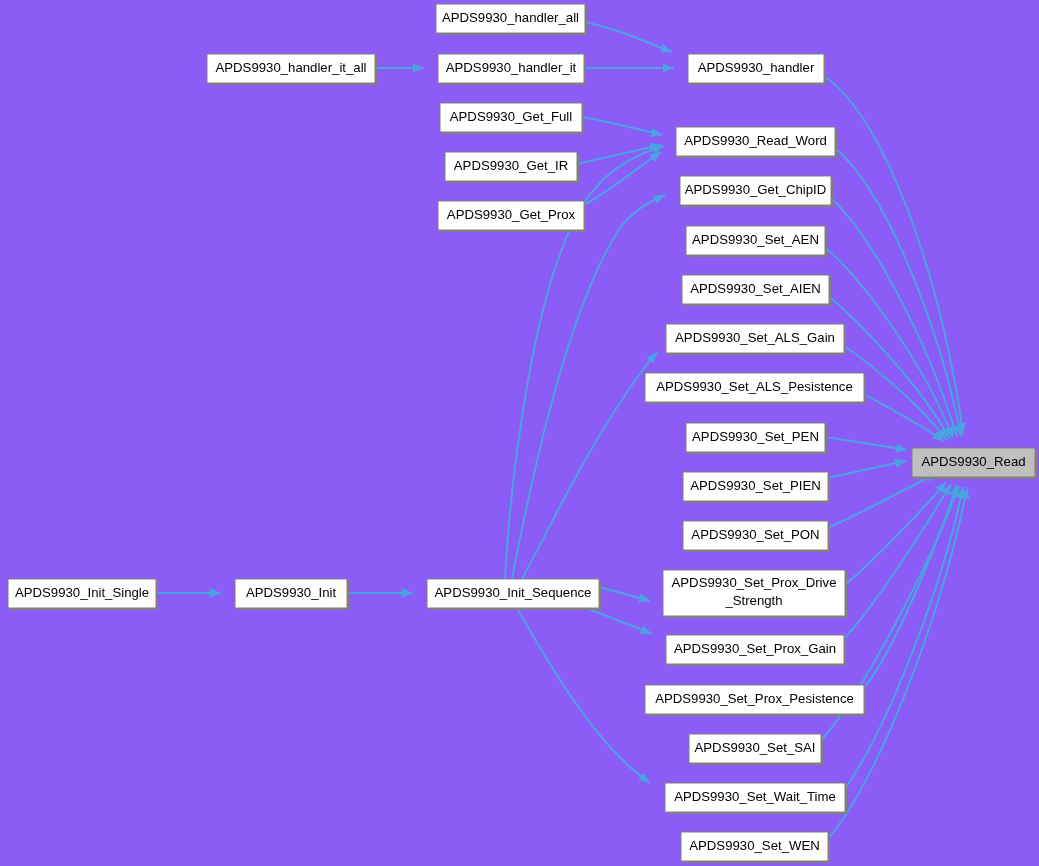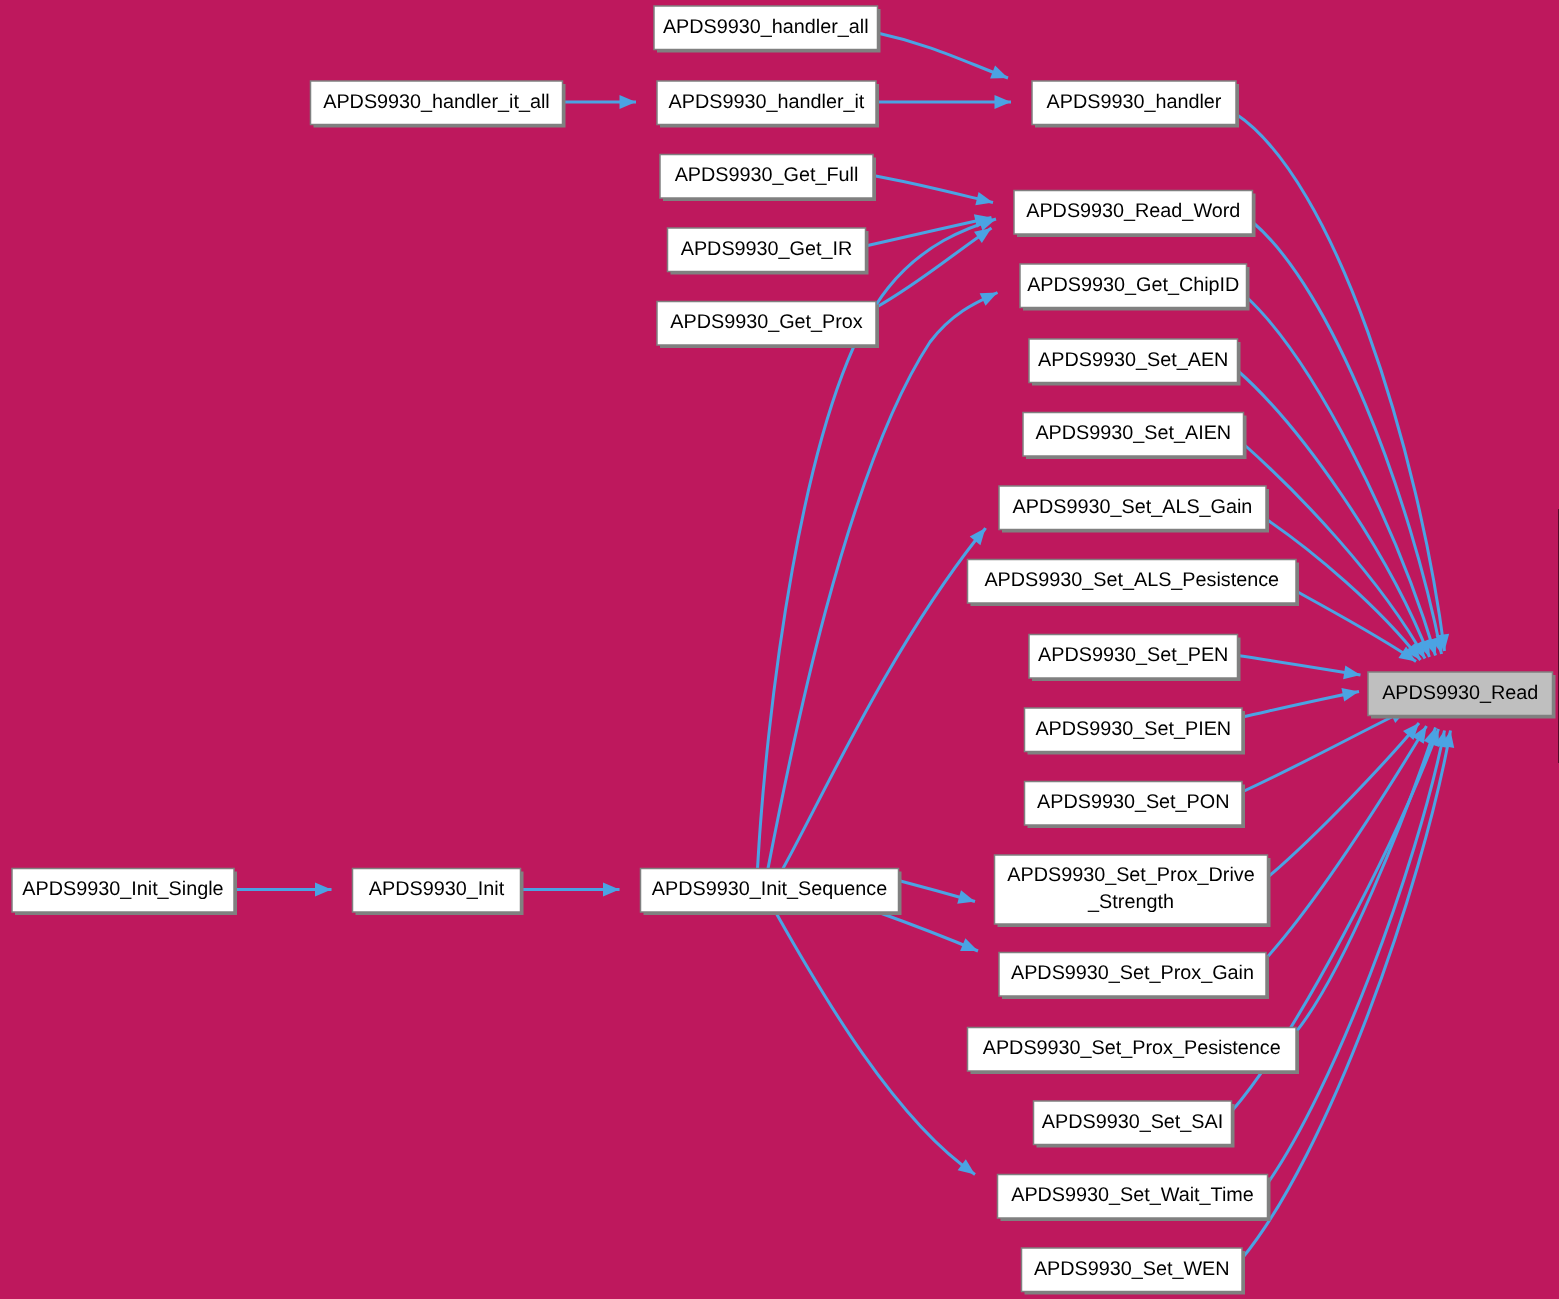--- a/index.html
+++ b/index.html
@@ -4,21 +4,21 @@
 <style>
   html, body {
     margin: 0;
     padding: 0;
     background: #000000;
   }
   #graph-root {
     position: relative;
     width: 1039px;
     height: 866px;
-    background: #be185d;
+    background: #8b5cf6;
     overflow: hidden;
     font-family: "Liberation Sans", sans-serif;
   }
   svg.graph-svg {
     position: absolute;
     top: 0;
     left: 0;
     width: 1039px;
     height: 866px;
     display: block;

